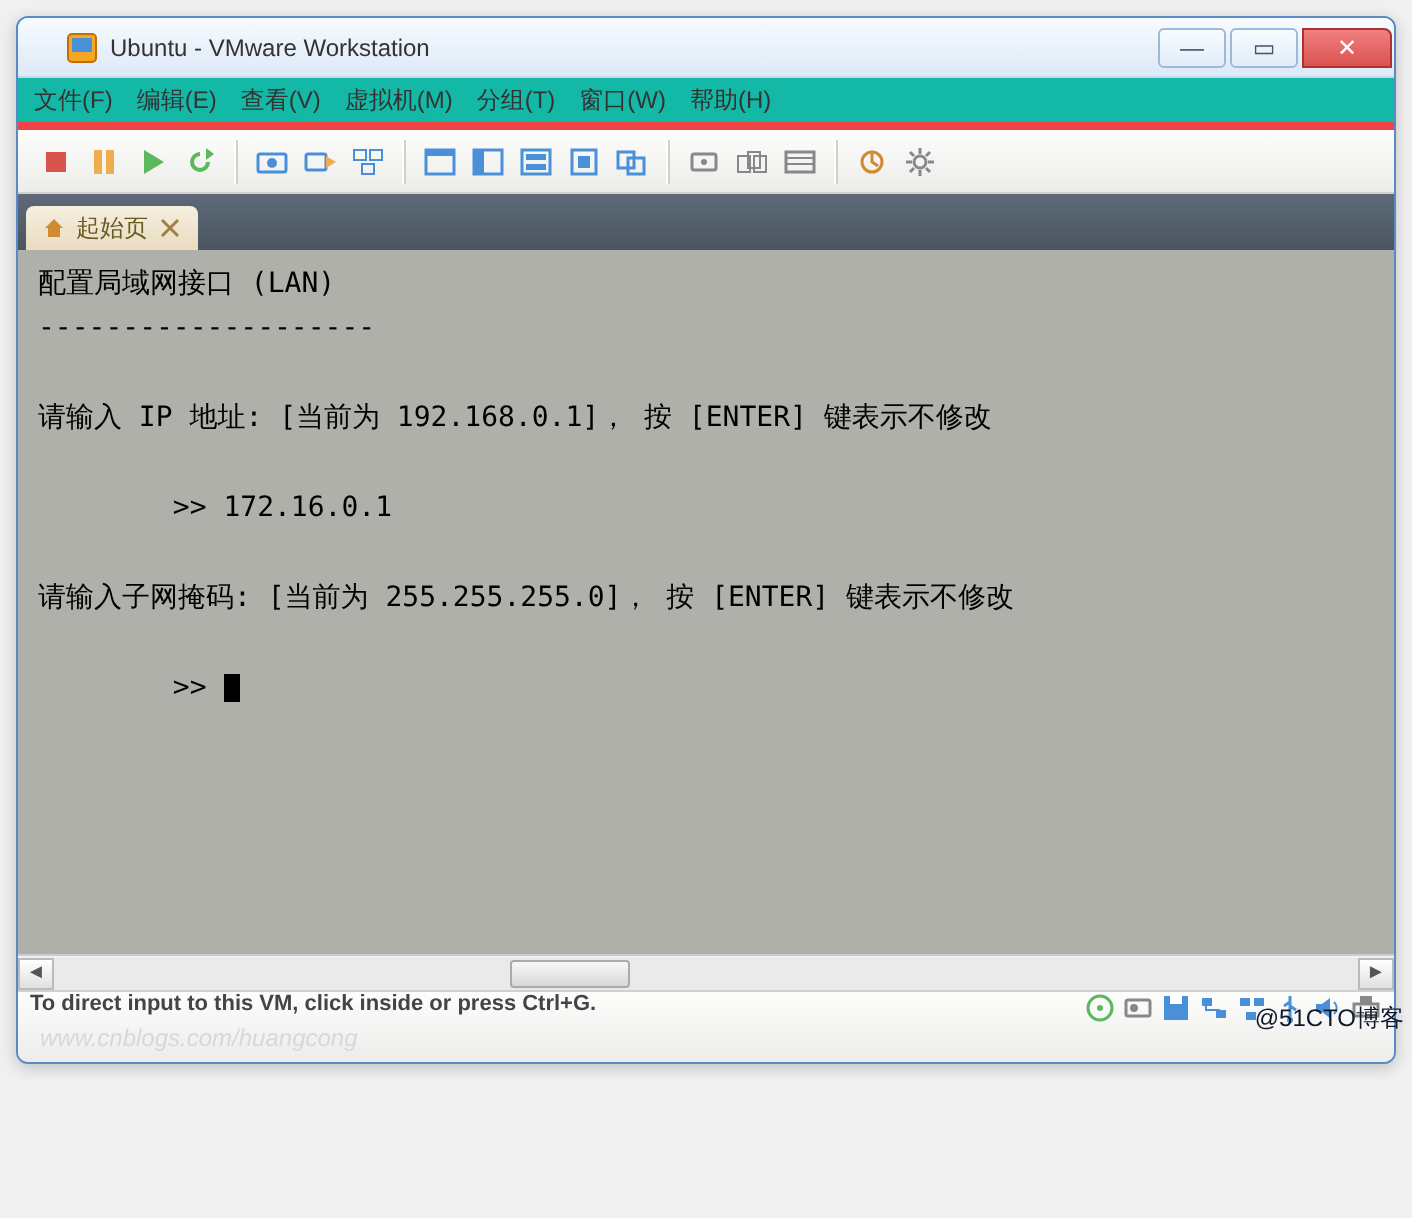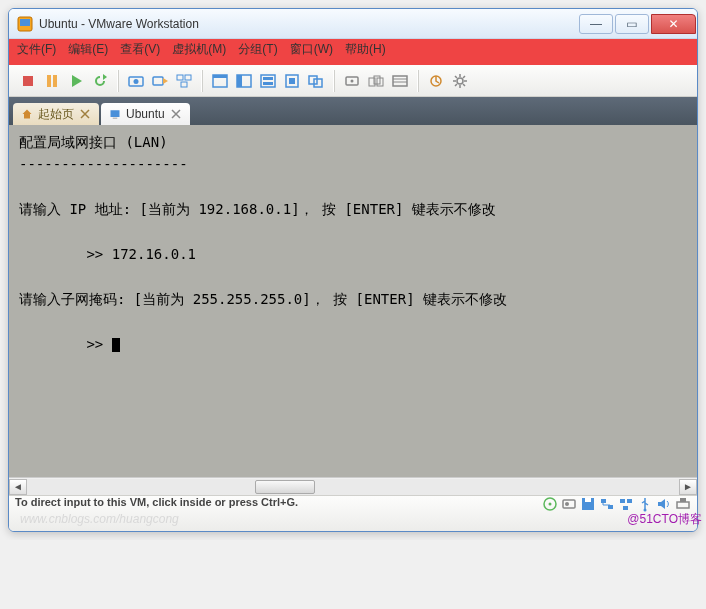--- a/index.html
+++ b/index.html
@@ -1,26 +1,26 @@
 <!DOCTYPE html>
 <html><head>
 <meta charset="utf-8">
 <style>
 * { box-sizing: border-box; margin: 0; padding: 0; }
 body { background: #f0f0f0; font-family: "Microsoft YaHei", "SimSun", sans-serif; font-size: 12px; padding: 8px; }
 
 .window { width: 690px; background: #fff; border: 1px solid #5a8ac6; border-radius: 6px; box-shadow: 0 2px 8px rgba(0,0,0,.2); overflow: hidden; }
-.titlebar { background: linear-gradient(#f7fbff,#dce9f7); height: 30px; display: flex; align-items: center; padding: 0 0 0 8px; border-bottom: 1px solid #c8d8ea; }
+.titlebar { background: linear-gradient(#f7fbff,#dce9f7); height: 30px; display: flex; align-items: center; padding: 0 0 0 24px; border-bottom: 1px solid #c8d8ea; }
 .titlebar .icon { width:16px; height:16px; margin-right:6px; }
 .title-text { color:#333; font-size:12px; }
 .win-controls { margin-left:auto; display:flex; }
 .win-btn { width:34px; height:20px; margin:0 1px; border:1px solid #a0b8d8; border-radius:3px; display:flex; align-items:center; justify-content:center; background:linear-gradient(#f7fbff,#e2edf9); font-size:12px; color:#456; cursor:default; }
 .win-btn.close { width:45px; background:linear-gradient(#f08080,#d9534f); color:#fff; border-color:#b03030; border-radius:0 4px 0 0; }
 
-.menubar { height:26px; display:flex; align-items:center; padding:0 8px; gap:12px; background:#ef4444; border-bottom:6px solid #ef4444; }
+.menubar { height:26px; display:flex; align-items:center; padding:0 8px; gap:12px; background:#14b8a6; border-bottom:4px solid #ef4444; }
 .menu-item { color:#333; cursor:default; }
 
 .toolbar { height:32px; display:flex; align-items:center; padding:0 8px; background:linear-gradient(#fdfdfc,#ececea); border-bottom:1px solid #d0d0cc; gap:2px; }
 .tb-sep { width:2px; height:22px; background:#d0d0cc; margin:0 4px; border-left:1px solid #fff; }
 .tb-btn { width:22px; height:22px; border:1px solid transparent; border-radius:3px; display:flex; align-items:center; justify-content:center; cursor:default; }
 .tb-svg { width:16px; height:16px; }
 
 .tabstrip { height:28px; background:linear-gradient(#5e6a78,#4a5560); display:flex; align-items:flex-end; padding:0 4px; }
 .tab { display:flex; align-items:center; height:22px; padding:0 8px; border-radius:4px 4px 0 0; margin-right:2px; font-size:12px; cursor:default; gap:5px; }
 .tab.inactive { background:linear-gradient(#f5efe0,#e9dcc0); color:#6a5a20; }
@@ -33,21 +33,21 @@
 .scrollbar-h { height:18px; background:#f0f0f0; border-top:1px solid #ccc; display:flex; align-items:center; }
 .sb-btn { width:18px; height:16px; background:linear-gradient(#fff,#e0e0e0); border:1px solid #bbb; display:flex; align-items:center; justify-content:center; font-size:10px; color:#555; }
 .sb-track { flex:1; background:#eaeaea; height:16px; position:relative; }
 .sb-thumb { position:absolute; left:35%; width:60px; height:14px; top:1px; background:linear-gradient(#f8f8f8,#d8d8d8); border:1px solid #aaa; border-radius:2px; }
 
 .statusbar { height:36px; background:linear-gradient(#fdfdfc,#ececea); border-top:1px solid #d0d0cc; display:flex; align-items:flex-start; padding:0 6px; font-size:11px; color:#444;font-weight:bold; }
 .status-icons { margin-left:auto; display:flex; gap:3px; }
 .st-icon { width:16px; height:16px; }
 
 .watermark-left { position:absolute; left:12px; bottom:6px; color:#d8d8d8; font-size:12px; pointer-events:none;font-style:italic; }
-.watermark-right { position:absolute; right:12px; bottom:4px; color:#a21caf; font-size:12px; pointer-events:none;text-align:right; }
+.watermark-right { position:absolute; right:12px; bottom:14px; color:#0f172a; font-size:12px; pointer-events:none;text-align:right; }
 .wrapper { position:relative; width:706px; }
 </style>
 </head>
 <body>
 <div class="wrapper">
 
 <div class="window">
 
   <div class="titlebar">
     <svg class="icon" viewBox="0 0 16 16">
@@ -186,30 +186,20 @@
   <div class="tabstrip">
     <div class="tab inactive">
       <svg width="12" height="12" viewBox="0 0 16 16">
             <polygon points="8,2 14,8 12,8 12,14 4,14 4,8 2,8" fill="#d08a30"></polygon>
           </svg>
       <span>起始页</span>
       <svg class="tab-x" viewBox="0 0 12 12">
             <path d="M2 2l8 8M10 2l-8 8" stroke="#a08040" stroke-width="1.5"></path>
           </svg>
     </div>
-    <div class="tab active">
-      <svg width="12" height="12" viewBox="0 0 16 16">
-            <rect x="2" y="3" width="12" height="9" fill="#4a90d9"></rect>
-            <rect x="5" y="13" width="6" height="1" fill="#888"></rect>
-          </svg>
-      <span>Ubuntu</span>
-      <svg class="tab-x" viewBox="0 0 12 12">
-            <path d="M2 2l8 8M10 2l-8 8" stroke="#888" stroke-width="1.5"></path>
-          </svg>
-    </div>
   </div>
 
   <div class="console"><span>配置局域网接口 (LAN)</span>
 <span>--------------------</span>
 
 <span>请输入 IP 地址: [当前为 192.168.0.1]， 按 [ENTER] 键表示不修改</span>
 
 <span>        &gt;&gt; 172.16.0.1</span>
 
 <span>请输入子网掩码: [当前为 255.255.255.0]， 按 [ENTER] 键表示不修改</span>

